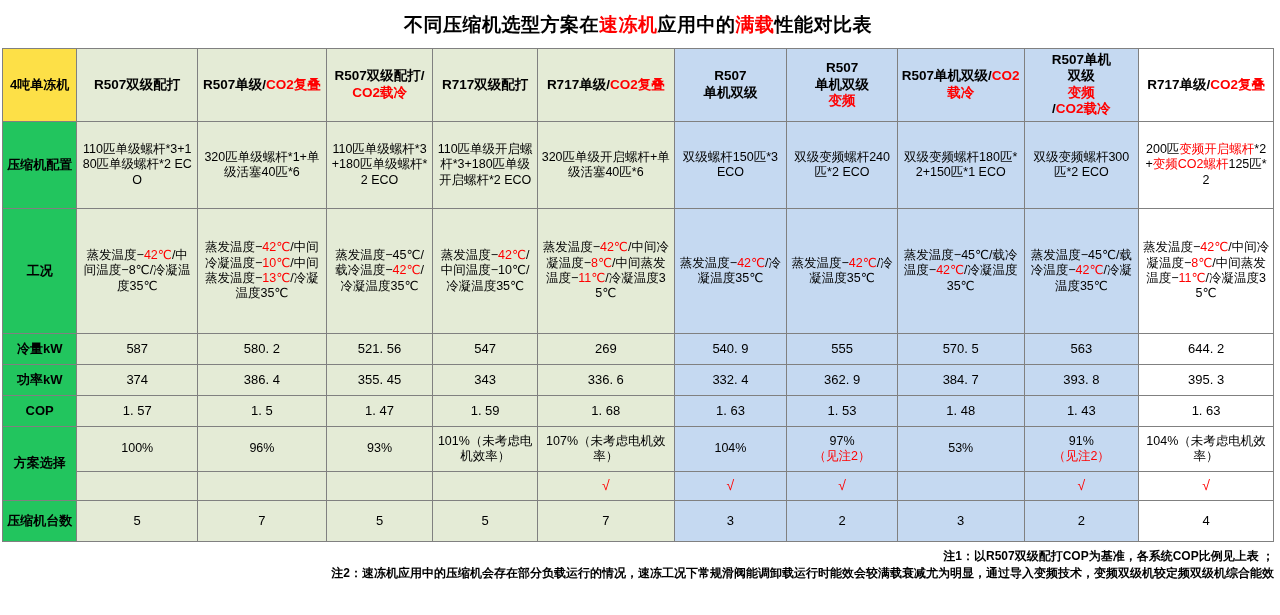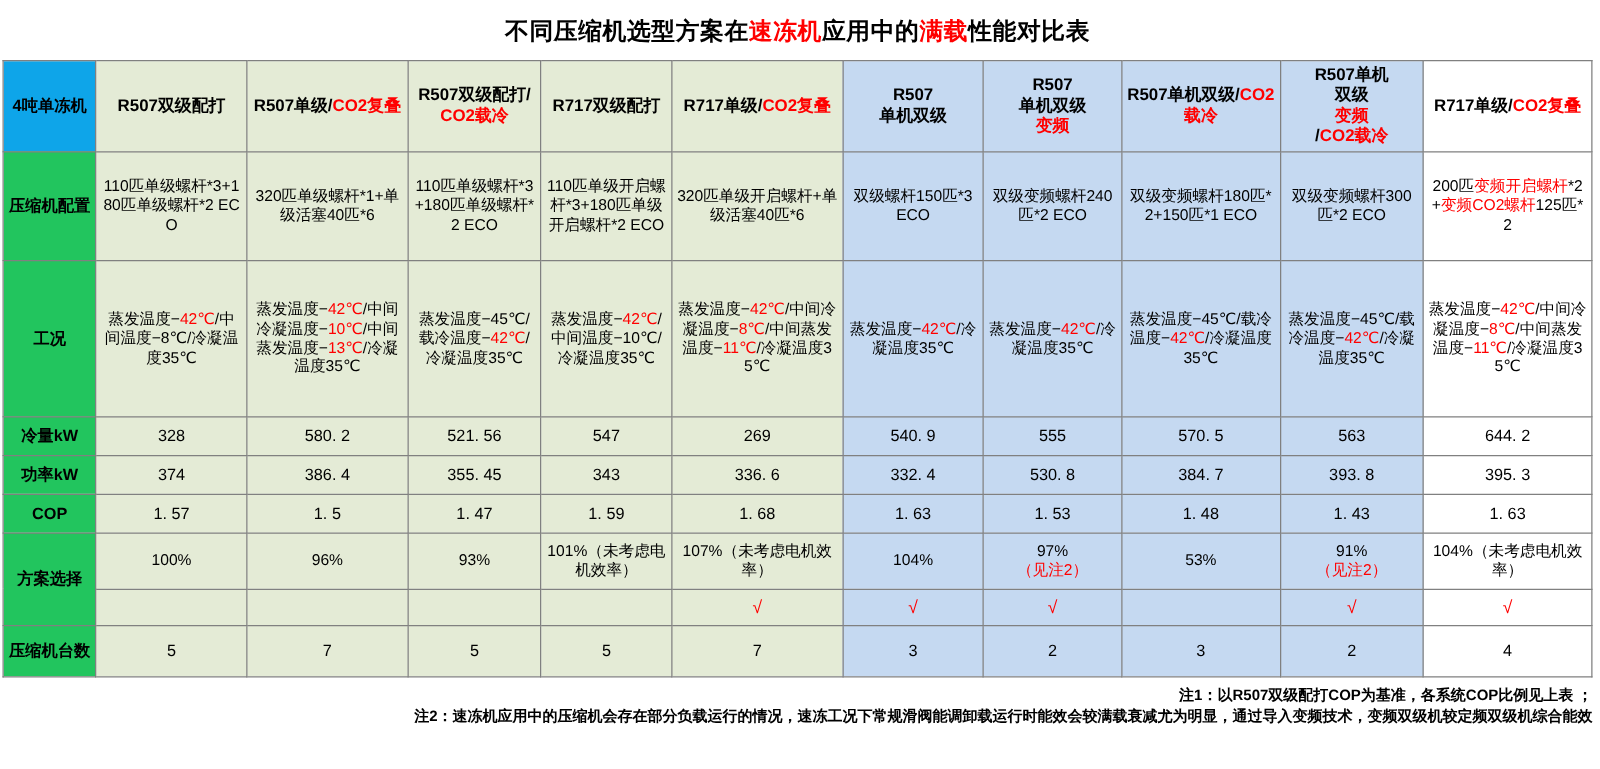--- a/index.html
+++ b/index.html
@@ -39,21 +39,21 @@
     font-weight:bold;
     font-size:13px;
     width:72px;
   }
   thead td{
     font-weight:bold;
     font-size:13.5px;
     height:56px;
   }
   
-  .g-head{background:#0ea5e9;}
+  .g-head{background:#fde047;}
   .g-green{background:#e4ebd6;}
   .g-blue{background:#c5d9f1;}
   .g-white{background:#ffffff;}
   .cond{height:118px;font-size:12.5px;}
   .cfg{height:80px;font-size:12.5px;}
   .num{height:24px;font-size:13px;}
   .sel{height:38px;font-size:12.5px;}
   .check{height:22px;color:#ff0000;font-size:14px;}
   .count{height:34px;font-size:13px;}
   .notes{
@@ -124,40 +124,40 @@
         <td class="cond g-green" id="cond3"><span>蒸发温度−</span><span class="red">42℃</span><span>/中间温度−10℃/</span><span>冷凝温度35℃</span></td>
         <td class="cond g-green" id="cond4"><span>蒸发温度−</span><span class="red">42℃</span><span>/中间冷凝温度−</span><span class="red">8℃</span><span>/中间蒸发温度−</span><span class="red">11℃</span><span>/冷凝温度35℃</span></td>
         <td class="cond g-blue" id="cond5"><span>蒸发温度−</span><span class="red">42℃</span><span>/</span><span>冷凝温度35℃</span></td>
         <td class="cond g-blue" id="cond6"><span>蒸发温度−</span><span class="red">42℃</span><span>/</span><span>冷凝温度35℃</span></td>
         <td class="cond g-blue" id="cond7"><span>蒸发温度−45℃/</span><span>载冷温度−</span><span class="red">42℃</span><span>/冷凝温度35℃</span></td>
         <td class="cond g-blue" id="cond8"><span>蒸发温度−45℃/</span><span>载冷温度−</span><span class="red">42℃</span><span>/冷凝温度35℃</span></td>
         <td class="cond g-white" id="cond9"><span>蒸发温度−</span><span class="red">42℃</span><span>/中间冷凝温度−</span><span class="red">8℃</span><span>/中间蒸发温度−</span><span class="red">11℃</span><span>/冷凝温度35℃</span></td>
       </tr>
       <tr>
         <td class="rowhead">冷量kW</td>
-        <td class="num g-green">328</td>
+        <td class="num g-green">587</td>
         <td class="num g-green">580. 2</td>
         <td class="num g-green">521. 56</td>
         <td class="num g-green">547</td>
         <td class="num g-green">269</td>
         <td class="num g-blue">540. 9</td>
         <td class="num g-blue">555</td>
         <td class="num g-blue">570. 5</td>
         <td class="num g-blue">563</td>
         <td class="num g-white">644. 2</td>
       </tr>
       <tr>
         <td class="rowhead">功率kW</td>
         <td class="num g-green">374</td>
         <td class="num g-green">386. 4</td>
         <td class="num g-green">355. 45</td>
         <td class="num g-green">343</td>
         <td class="num g-green">336. 6</td>
         <td class="num g-blue">332. 4</td>
-        <td class="num g-blue">530. 8</td>
+        <td class="num g-blue">362. 9</td>
         <td class="num g-blue">384. 7</td>
         <td class="num g-blue">393. 8</td>
         <td class="num g-white">395. 3</td>
       </tr>
       <tr>
         <td class="rowhead">COP</td>
         <td class="num g-green">1. 57</td>
         <td class="num g-green">1. 5</td>
         <td class="num g-green">1. 47</td>
         <td class="num g-green">1. 59</td>

